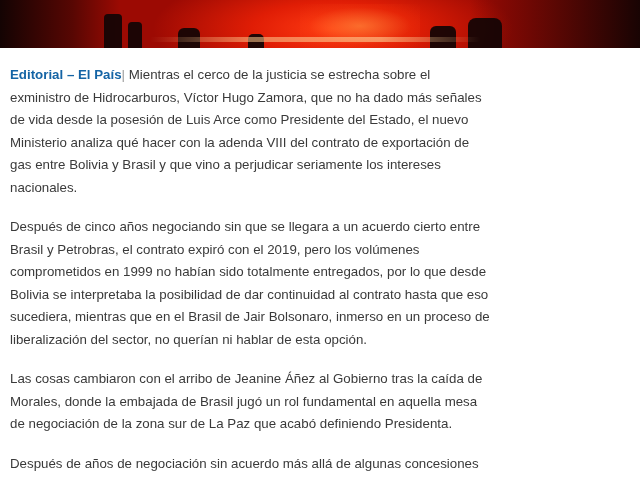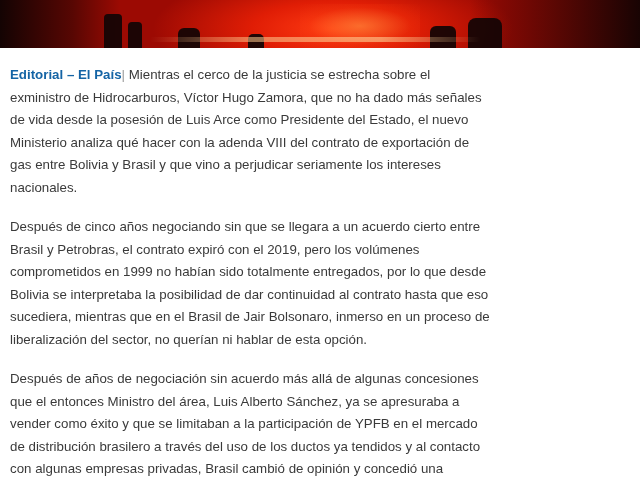--- a/index.html
+++ b/index.html
@@ -110,17 +110,18 @@
     <div class="hero-figure fig-f"></div>
     <div class="hero-rail"></div>
   </div>
 
   <div class="article">
 
     <p class="para"><span class="byline">Editorial – El País</span><span class="byline-sep">|</span> <span>Mientras el cerco de la justicia se estrecha sobre el exministro de Hidrocarburos, Víctor Hugo Zamora, que no ha dado más señales de vida desde la posesión de Luis Arce como Presidente del Estado, el nuevo Ministerio analiza qué hacer con la adenda VIII del contrato de exportación de gas entre Bolivia y Brasil y que vino a perjudicar seriamente los intereses nacionales.</span></p>
 
     <p class="para">Después de cinco años negociando sin que se llegara a un acuerdo cierto entre Brasil y Petrobras, el contrato expiró con el 2019, pero los volúmenes comprometidos en 1999 no habían sido totalmente entregados, por lo que desde Bolivia se interpretaba la posibilidad de dar continuidad al contrato hasta que eso sucediera, mientras que en el Brasil de Jair Bolsonaro, inmerso en un proceso de liberalización del sector, no querían ni hablar de esta opción.</p>
 
+    <p class="para">Las cosas cambiaron con el arribo de Jeanine Áñez al Gobierno tras la caída de Morales, donde la embajada de Brasil jugó un rol fundamental en aquella mesa de negociación de la zona sur de La Paz que acabó definiendo Presidenta.</p>
 
     <p class="para">Después de años de negociación sin acuerdo más allá de algunas concesiones que el entonces Ministro del área, Luis Alberto Sánchez, ya se apresuraba a vender como éxito y que se limitaban a la participación de YPFB en el mercado de distribución brasilero a través del uso de los ductos ya tendidos y al contacto con algunas empresas privadas, Brasil cambió de opinión y concedió una prórroga.</p>
 
   </div>
 </div>
 
 </body></html>

